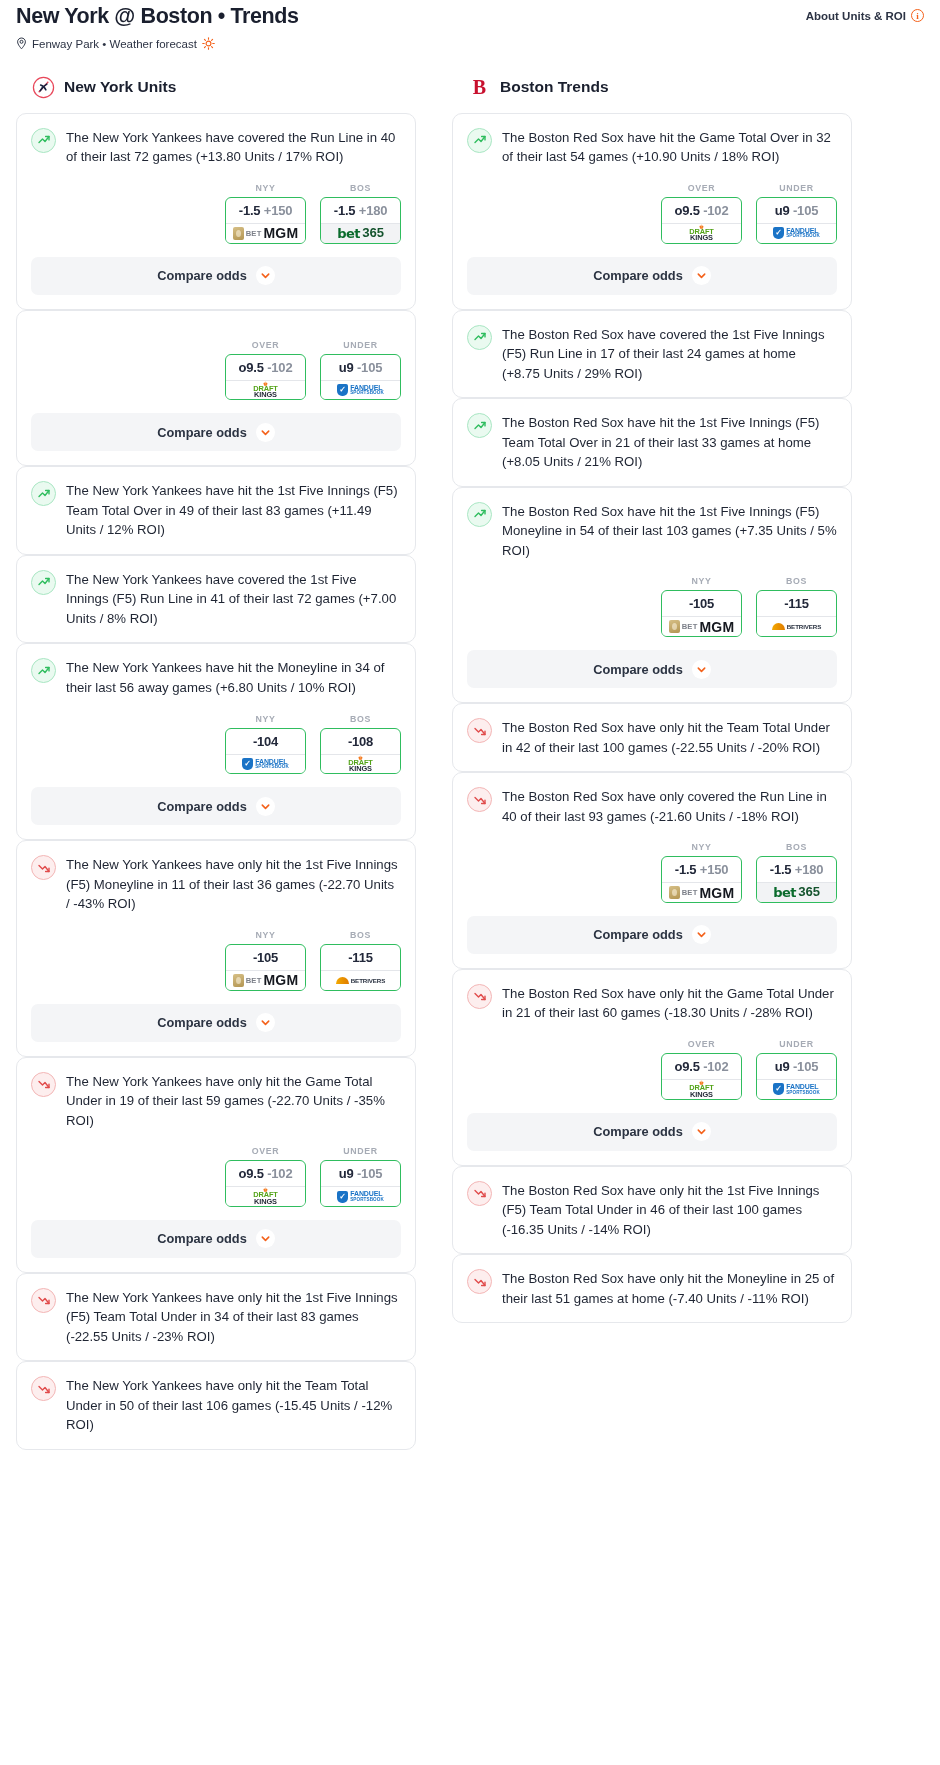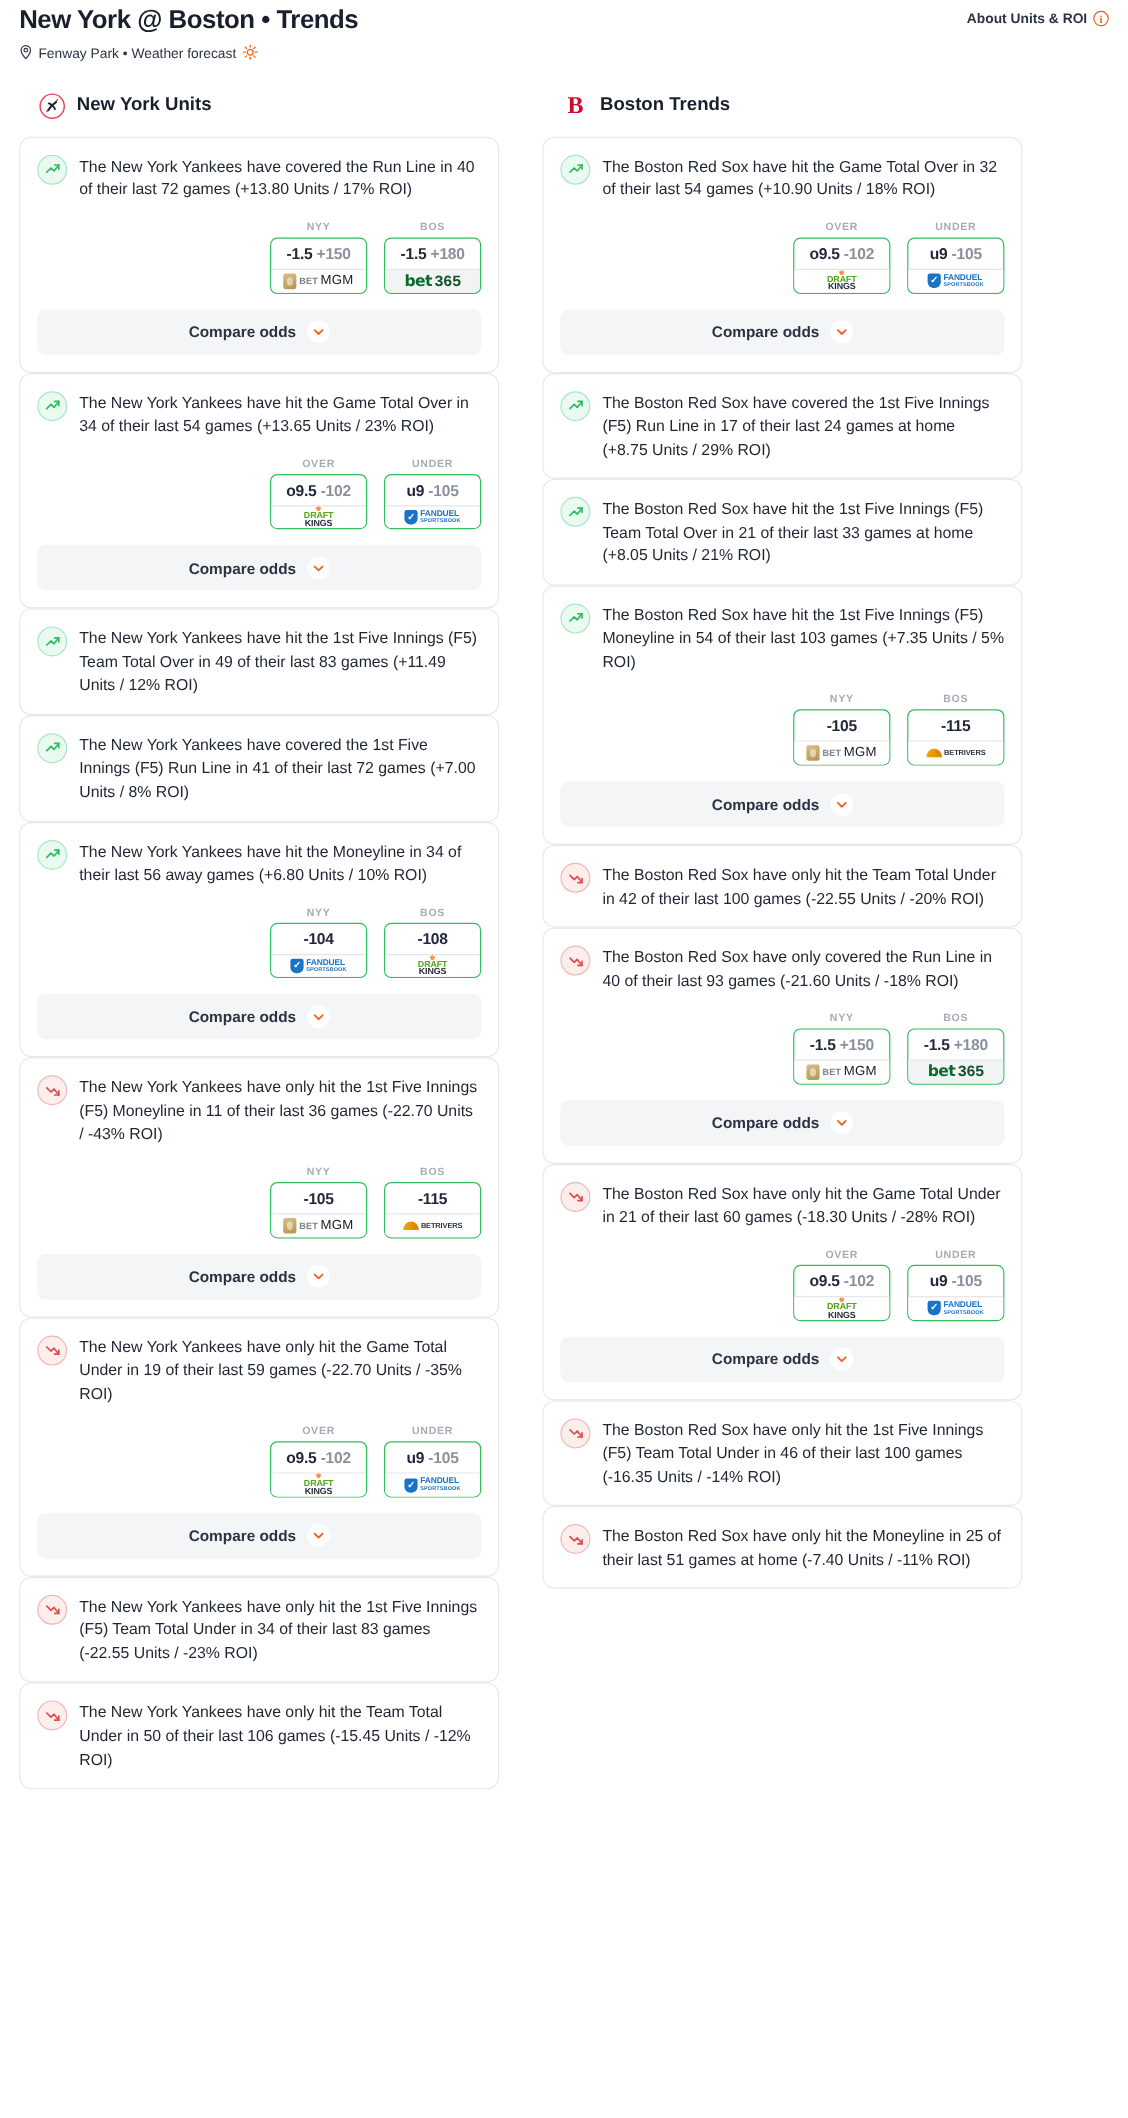--- a/index.html
+++ b/index.html
@@ -63,21 +63,21 @@
     border-radius: 0 0 6px 6px;
     height: 21px; display: flex; align-items: center; justify-content: center;
     background: #fff; margin: 0 -1.3px -1.3px -1.3px;
   }
 
   
   .bk { display: flex; align-items: center; justify-content: space-between; gap: 2px; line-height: 1; }
   .mgm-lion { width: 11px; height: 13px; border-radius: 2px; background: linear-gradient(160deg,#d6bf86,#b39552); position: relative; }
   .mgm-lion::after { content: ""; position: absolute; left: 3px; top: 3px; width: 5px; height: 7px; border-radius: 50%; background: #fff8e6; opacity: .55; }
   .mgm-bet { font-size: 7.6px; font-weight: 700; color: #7b7f88; letter-spacing: 0.2px; }
-  .mgm-mgm { font-size: 11px; font-weight: 400; color: #15181f; letter-spacing: 0.2px; }
+  .mgm-mgm { font-size: 14px; font-weight: 700; color: #15181f; letter-spacing: 0.2px; }
   .b365 { font-size: 13px; font-weight: 700; letter-spacing: -0.5px; font-family: "DejaVu Sans", sans-serif; }
   .b365 .g { color: #0a6b2c; }
   .b365 .y { color: #14532d; font-family: Liberation Mono, monospace; }
   .b365-cell { background: #f2f3f5; }
   .dk { display: flex; flex-direction: column; align-items: center; line-height: .86; }
   .dk-crown { font-size: 6px; color: #f47b20; margin-bottom: -1px; }
   .dk-t1 { font-size: 7.4px; font-weight: 700; color: #53a318; letter-spacing: -0.1px; }
   .dk-t2 { font-size: 7.4px; font-weight: 700; color: #1f2533; letter-spacing: -0.1px; }
   .fd-shield { width: 11px; height: 12px; background: #1a73c6; border-radius: 2px 2px 5px 5px; display: flex; align-items: center; justify-content: center; }
   .fd-shield span { color: #fff; font-size: 8px; font-weight: 700; line-height: 1; }
@@ -196,29 +196,20 @@
             <span class="compare-label">Compare odds</span>
             <span class="chev">
               <svg width="11" height="11" viewBox="0 0 12 12">
                 <polyline points="2.5,4.5 6,8 9.5,4.5" fill="none" stroke="#f4611a" stroke-width="1.7" stroke-linecap="round" stroke-linejoin="round"></polyline>
               </svg>
             </span>
           </div>
         </div>
         <div class="card">
           <div class="card-body">
-            <div class="trend-row">
-              <span class="tr-icon tr-up">
-                <svg width="14" height="14" viewBox="0 0 14 14">
-                  <polyline points="2,9.5 5.5,6 8,8.5 12,3.5" fill="none" stroke="#2fbd5e" stroke-width="1.4" stroke-linecap="round" stroke-linejoin="round"></polyline>
-                  <polyline points="8.6,3.5 12,3.5 12,6.9" fill="none" stroke="#2fbd5e" stroke-width="1.4" stroke-linecap="round" stroke-linejoin="round"></polyline>
-                </svg>
-              </span>
-              <div class="tr-text">The New York Yankees have hit the Game Total Over in 34 of their last 54 games (+13.65 Units / 23% ROI)</div>
-            </div>
             <div class="odds-wrap">
               <div class="odds-col">
                 <div class="odds-label">OVER</div>
                 <div class="odds-box">
                   <div class="odds-price">o9.5 <span class="faint">-102</span></div>
                   <div class="book">
                     <span class="dk">
                       <span class="dk-crown">♚</span>
                       <span class="dk-t1">DRAFT</span>
                       <span class="dk-t2">KINGS</span>

